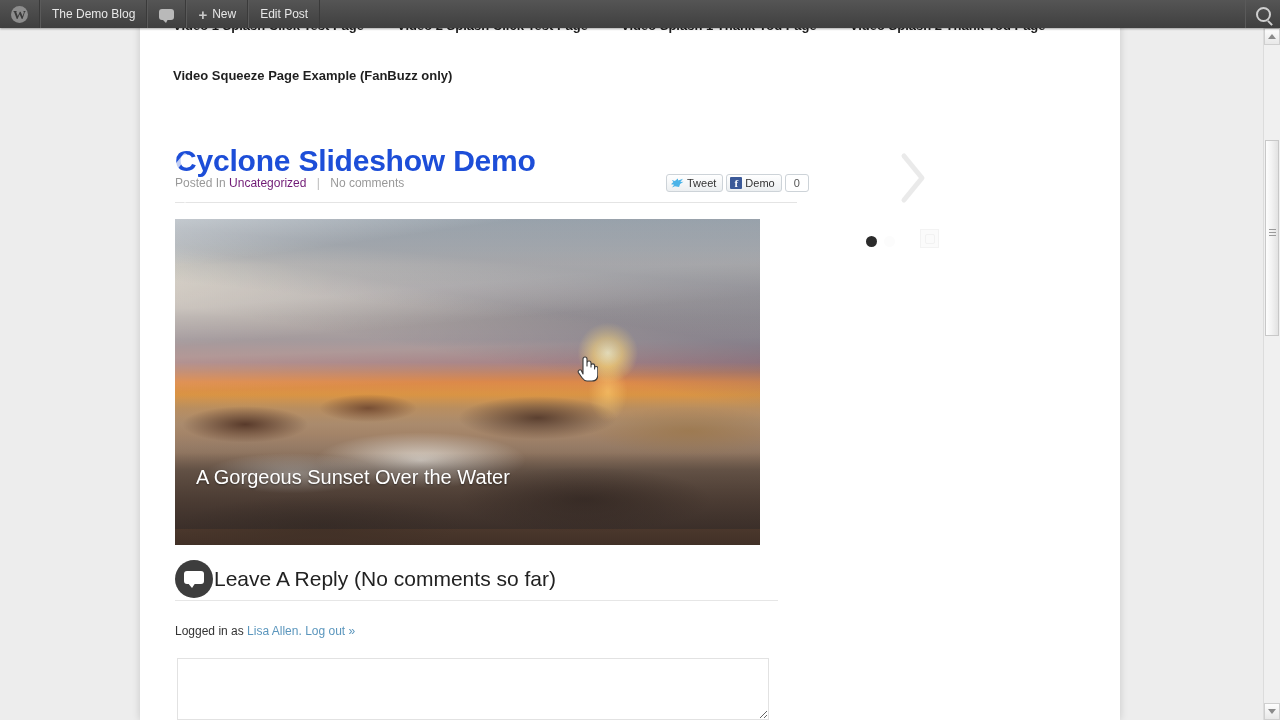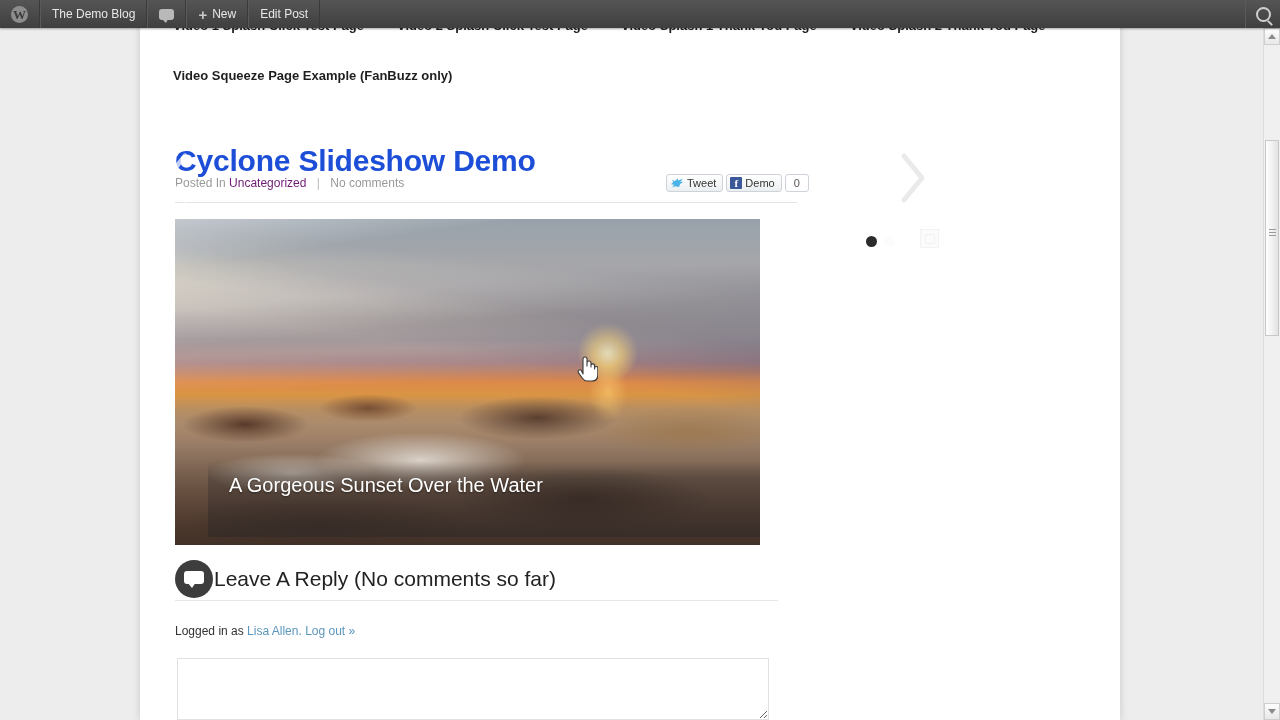--- a/index.html
+++ b/index.html
@@ -286,26 +286,25 @@
       radial-gradient(ellipse 70px 20px at 33% 16%, rgba(92,52,34,.70) 0%, rgba(92,52,34,0) 70%),
       radial-gradient(ellipse 110px 30px at 62% 22%, rgba(58,34,26,.72) 0%, rgba(58,34,26,0) 72%),
       radial-gradient(ellipse 140px 34px at 88% 30%, rgba(150,112,62,.55) 0%, rgba(150,112,62,0) 72%),
       radial-gradient(ellipse 150px 40px at 42% 48%, rgba(250,248,242,.72) 0%, rgba(250,248,242,0) 70%),
       radial-gradient(ellipse 120px 28px at 20% 56%, rgba(245,243,238,.55) 0%, rgba(245,243,238,0) 72%),
       radial-gradient(ellipse 170px 44px at 70% 72%, rgba(52,36,28,.72) 0%, rgba(52,36,28,0) 74%),
       radial-gradient(ellipse 190px 40px at 25% 88%, rgba(62,46,36,.70) 0%, rgba(62,46,36,0) 74%);
   }
   #slide-caption {
     position: absolute;
-    left: 0; right: 0; bottom: 8px;
+    left: 0; right: 0; bottom: 16px;
     height: 76px;
     background: linear-gradient(180deg, rgba(40,38,40,.0) 0%, rgba(42,40,42,.30) 22%, rgba(38,36,38,.42) 100%);
     padding: 13px 0 0 21px;
     box-sizing: border-box;
-    margin-left: 33px;
   }
   #slide-caption .cap-title {
     font-size: 20px;
     color: #ffffff;
     text-shadow: 0 1px 2px rgba(0,0,0,.45);
     line-height: 1.1;
   }
   #slide-caption .cap-desc {
     margin-top: 7px;
     font-size: 11px;

